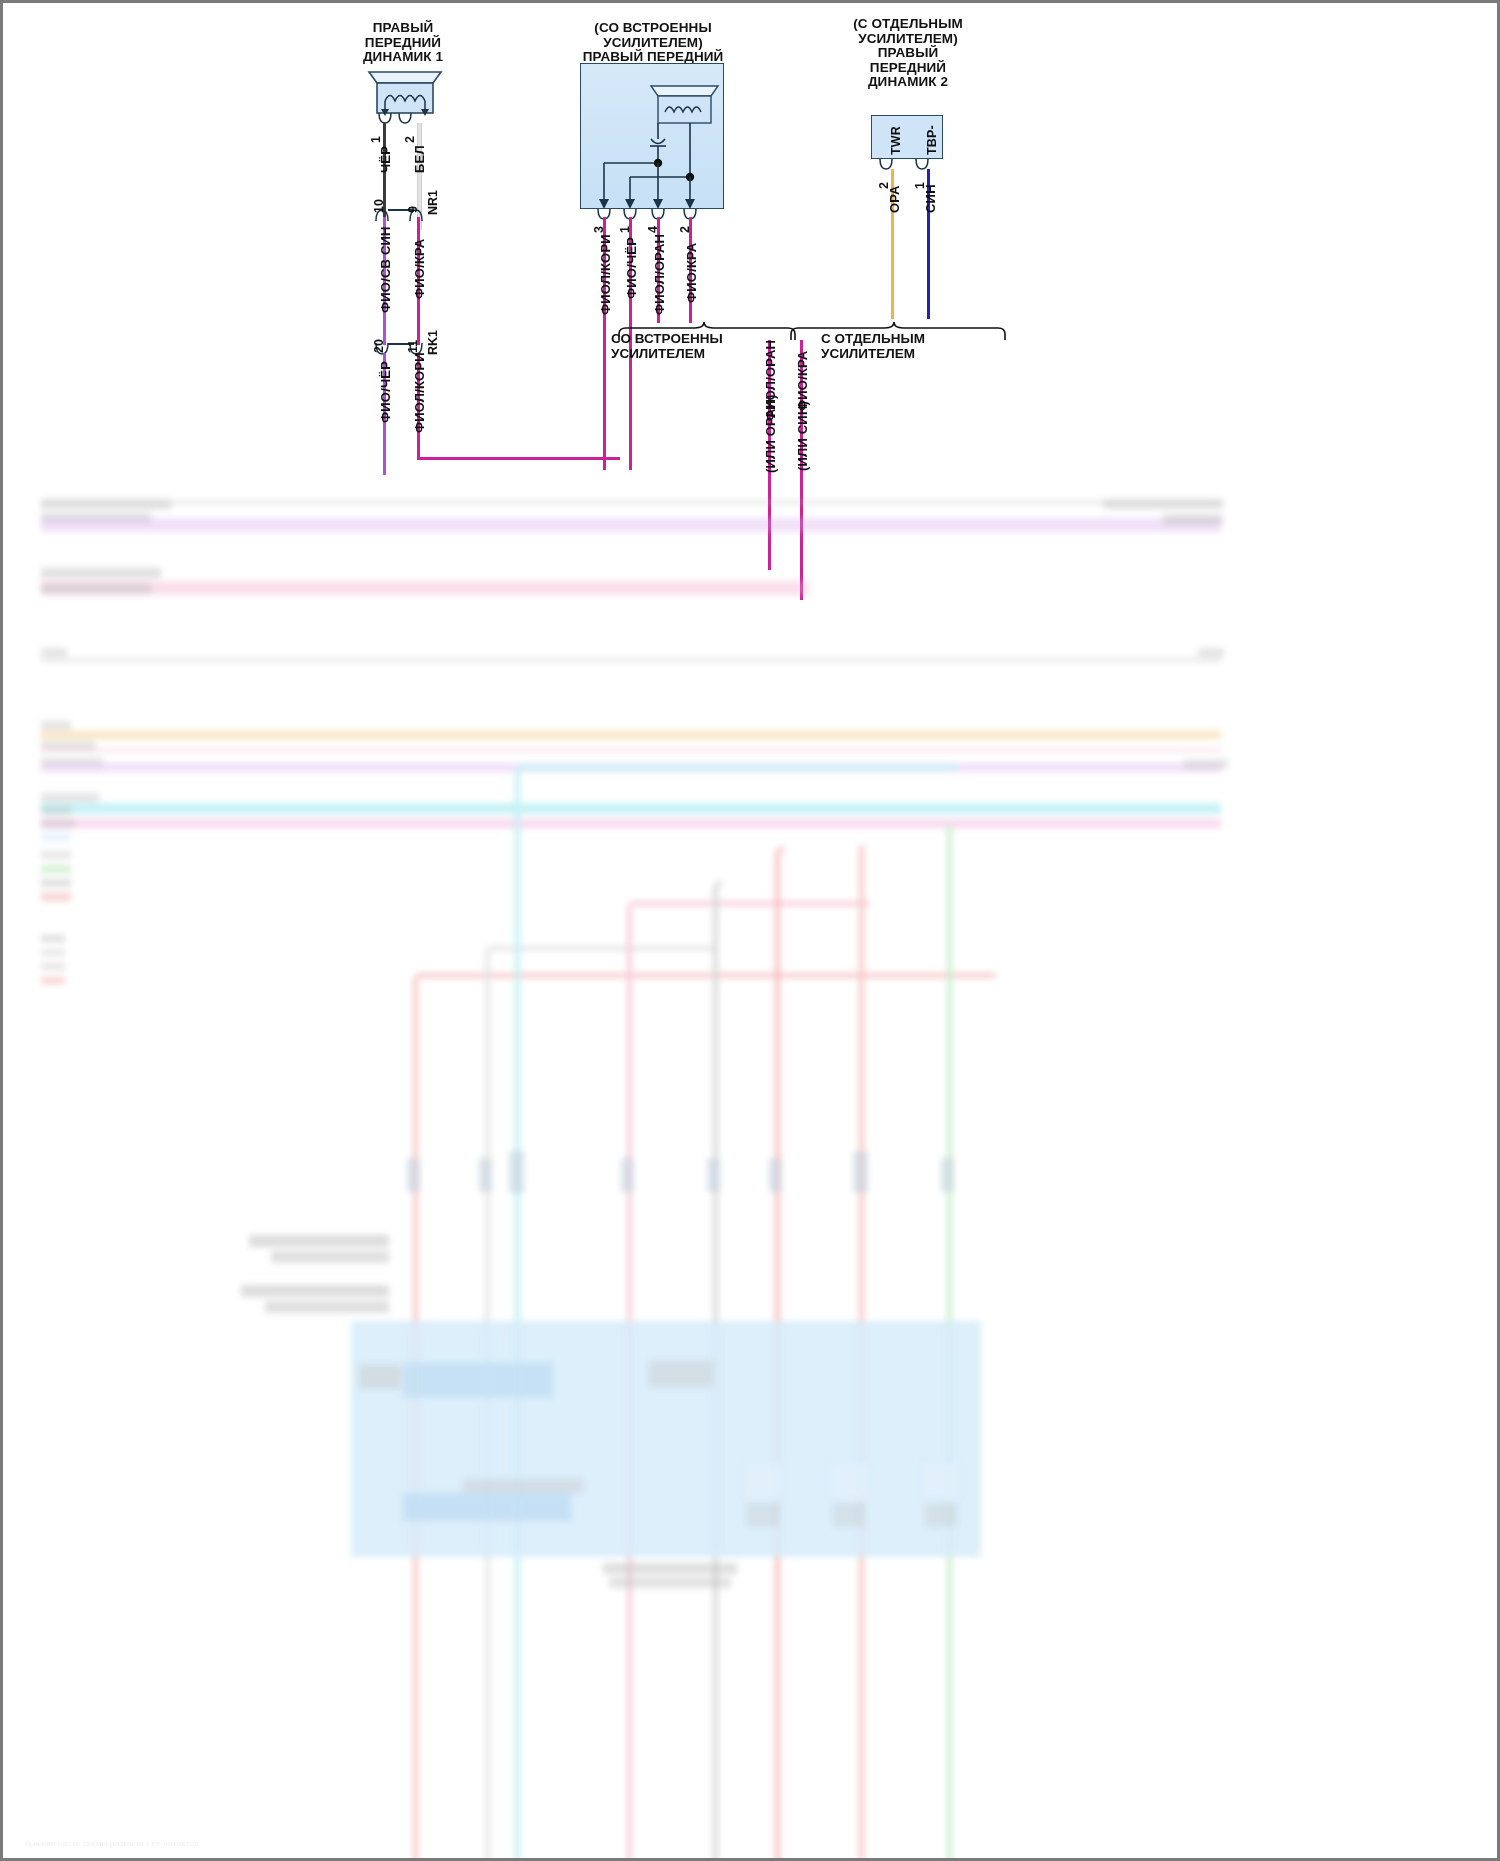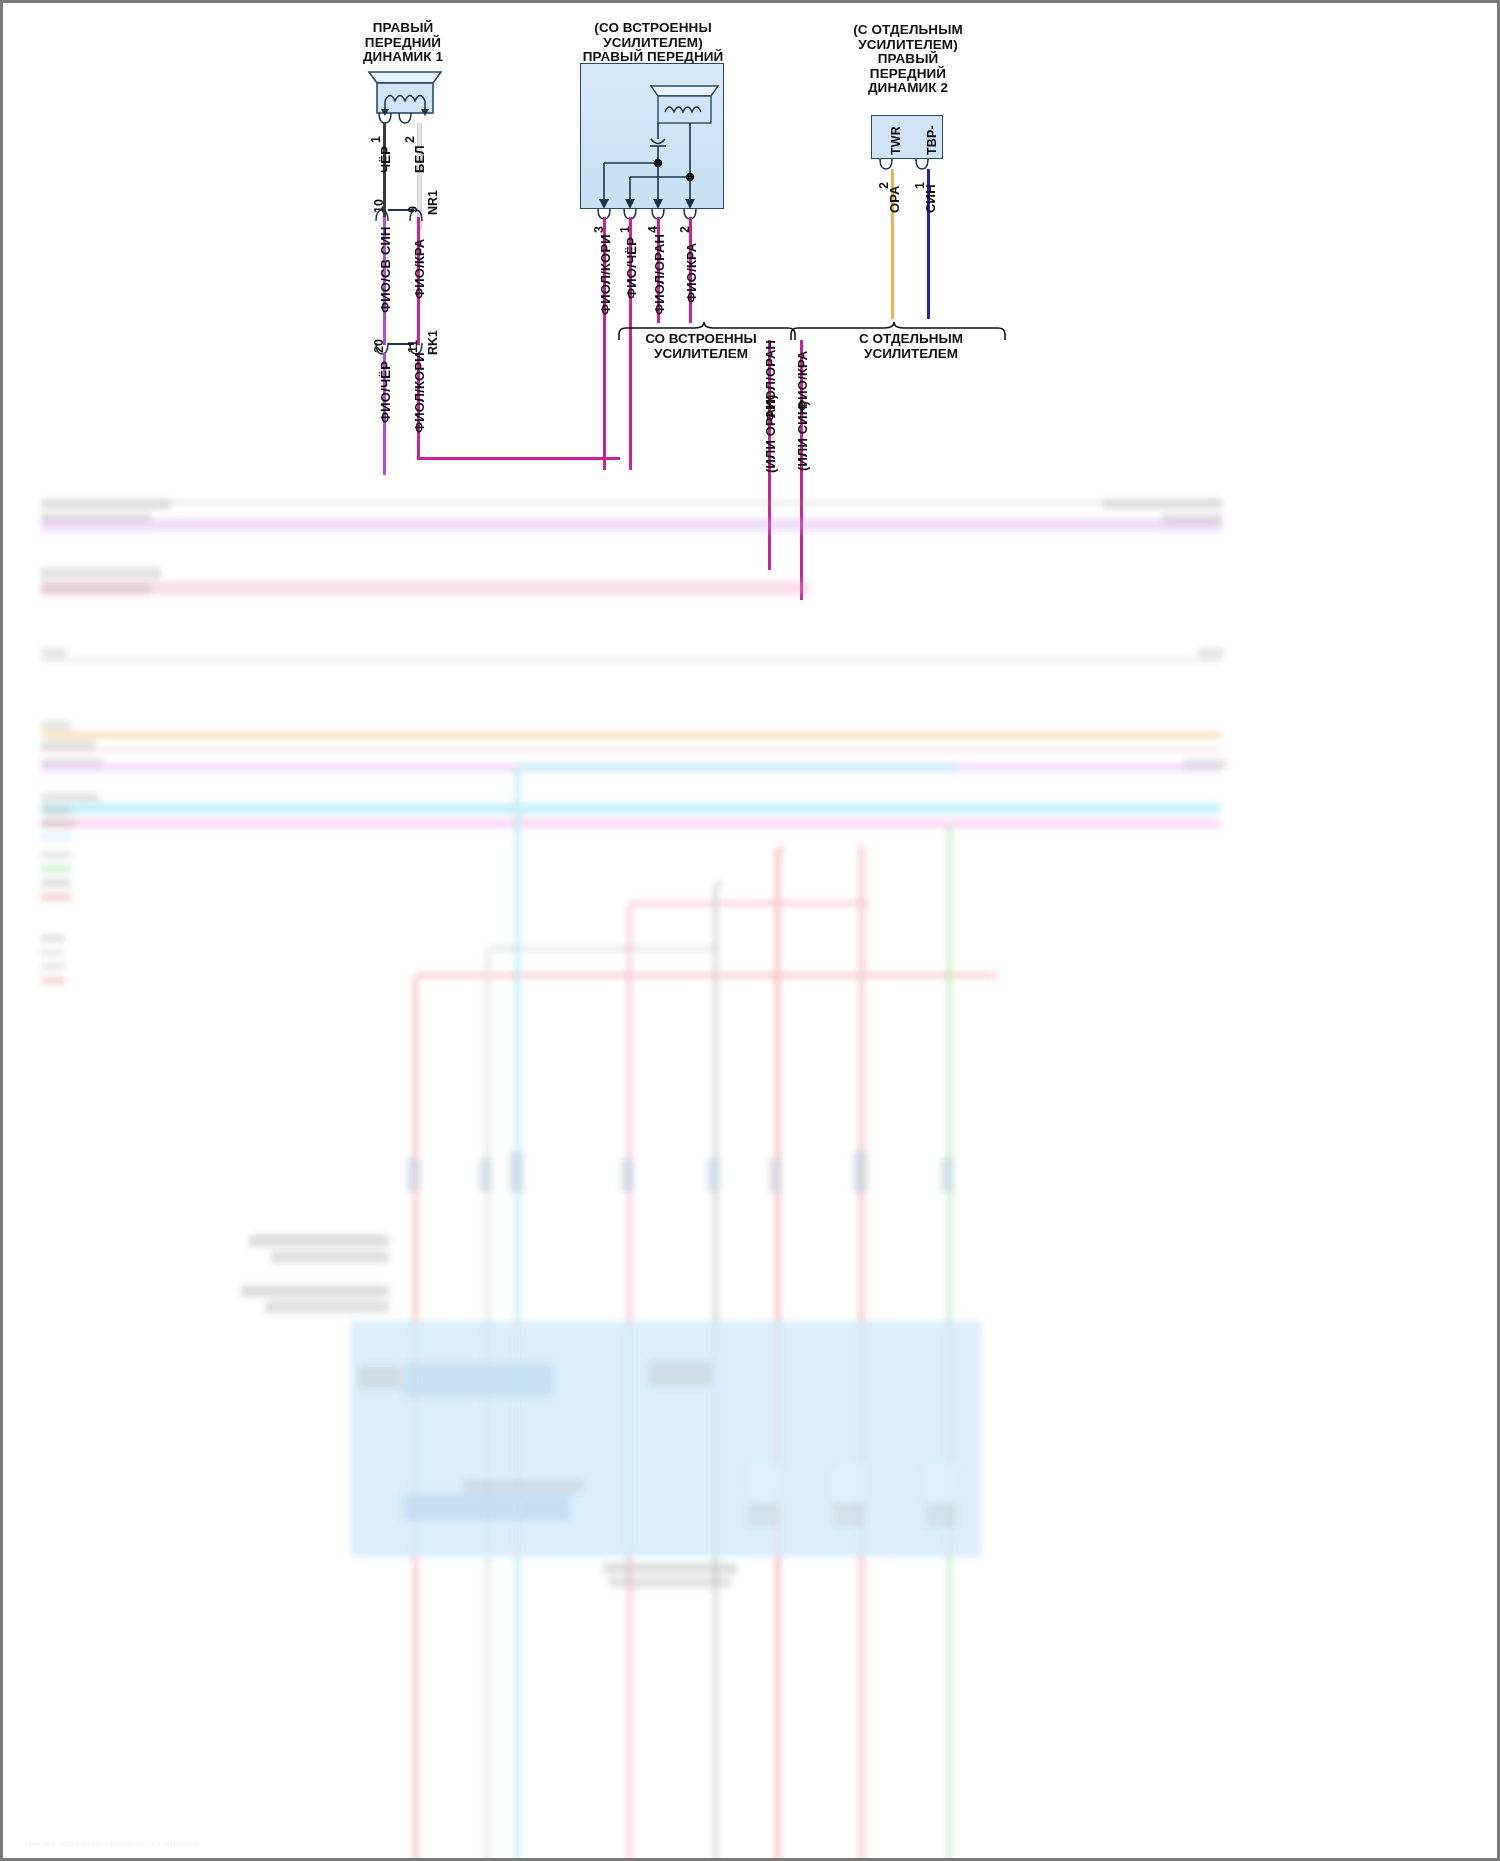--- a/index.html
+++ b/index.html
@@ -32,21 +32,21 @@
   }
   .vnum{
     position:absolute;
     font-size:12.5px;font-weight:700;color:#111;
     transform-origin:0 0;
     transform:rotate(-90deg);
     white-space:nowrap;
   }
   .hlab{
     position:absolute;font-size:13.5px;font-weight:700;color:#111;
-    text-align:center;line-height:15px;white-space:pre-line;
+    text-align:left;line-height:15px;white-space:pre-line;
   }
   .wire{position:absolute;width:3px;}
   .box{position:absolute;box-sizing:border-box;}
   .modbox{
     position:absolute;box-sizing:border-box;
     background:#cfe6f8;border:1.6px solid #2c4a63;
   }
   svg{display:block;overflow:visible;}
   
   #blurlayer{
@@ -189,21 +189,21 @@
   <div class="vlab" style="left:621px;top:296px;">ФИО/ЧЁР</div>
 
   <div class="wire" style="left:654px;top:214px;height:106px;background:#cc2299;"></div>
   <div class="vnum" style="left:643px;top:230px;">4</div>
   <div class="vlab" style="left:649px;top:312px;">ФИОЛ/ОРАН</div>
 
   <div class="wire" style="left:686px;top:214px;height:106px;background:#cc2299;"></div>
   <div class="vnum" style="left:675px;top:230px;">2</div>
   <div class="vlab" style="left:681px;top:300px;">ФИО/КРА</div>
 
-  <div class="ttl" style="left:845px;top:20px;width:120px;">(С ОТДЕЛЬНЫМ
+  <div class="ttl" style="left:845px;top:14px;width:120px;">(С ОТДЕЛЬНЫМ
 УСИЛИТЕЛЕМ)
 ПРАВЫЙ
 ПЕРЕДНИЙ
 ДИНАМИК 2</div>
 
   <div class="box" style="left:868px;top:112px;width:72px;height:44px;
               background:#cfe4f7;border:1.8px solid #2c4a63;"></div>
   <div class="vlab" style="left:886px;top:152px;font-size:12.5px;">TWR</div>
   <div class="vlab" style="left:922px;top:152px;font-size:12.5px;">TBP-</div>
 

